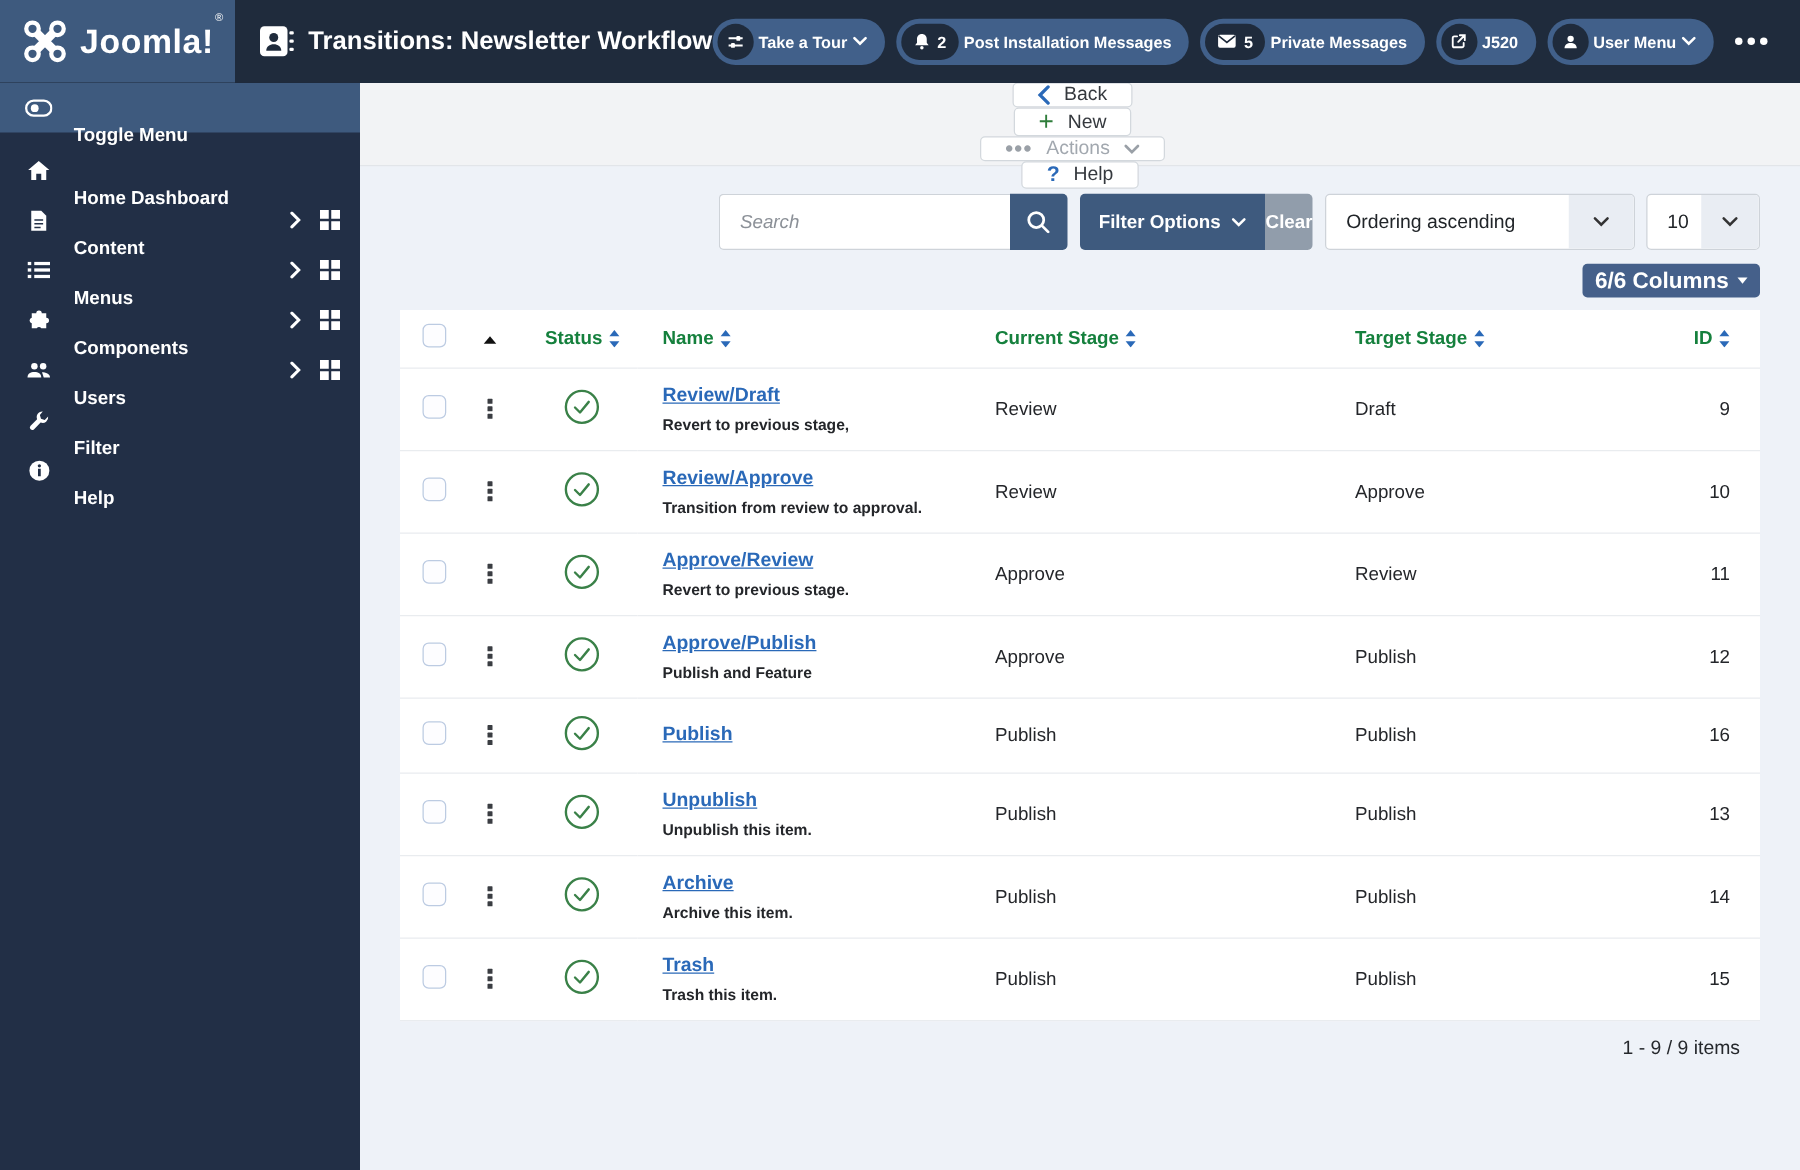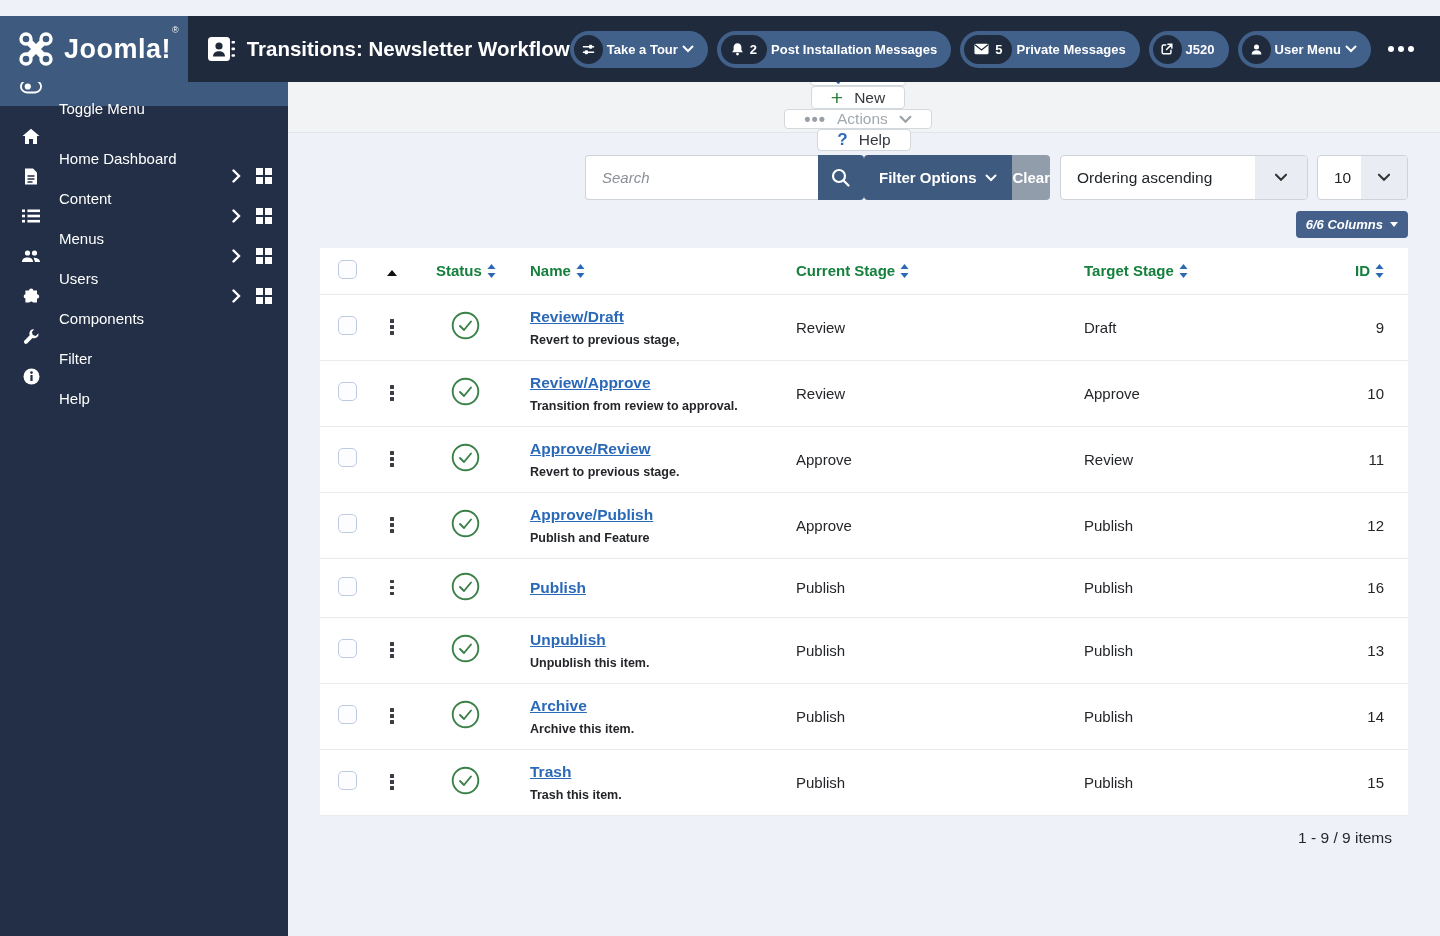--- a/index.html
+++ b/index.html
@@ -1,39 +1,39 @@
 <!DOCTYPE html>
 <html><head>
 <meta charset="utf-8">
 <style>
   * { margin:0; padding:0; box-sizing:border-box; }
   html,body { width:1440px; height:936px; overflow:hidden; background:#eef2f8;
     font-family:"Liberation Sans","DejaVu Sans",sans-serif; }
 
   
-  .header { position:fixed; top:16px; left:0; width:1440px; height:66px; display:flex; z-index:10; }
+  .header { position:fixed; top:0; left:0; width:1440px; height:66px; display:flex; z-index:10; }
   .logo-block { width:288px; height:66px; background:#3e5a7e; display:flex; align-items:center; padding-left:18px; gap:10px; }
   .logo-text { color:#fff; font-size:27px; font-weight:700; letter-spacing:.5px; }
   .logo-reg { color:#fff; font-size:9px; vertical-align:top; position:relative; top:-9px; left:1px; }
   .header-main { flex:1; height:66px; background:#1f2b3c; display:flex; align-items:center; padding:0 20px 0 18px; }
   .page-title-wrap { display:flex; align-items:center; gap:11px; }
   .page-title { color:#fff; font-size:20.5px; font-weight:700; white-space:nowrap; }
   .header-pills { margin-left:auto; display:flex; align-items:center; gap:9px; }
   .pill { height:37px; background:#41608a; border-radius:19px; display:flex; align-items:center;
           padding:0 14px 0 4px; gap:4px; color:#fff; font-size:13px; font-weight:700; cursor:pointer; white-space:nowrap; }
   .pill .icon-circle { width:29px; height:29px; border-radius:50%; background:#1f2b3c; display:flex; align-items:center; justify-content:center; flex:0 0 auto; }
   .pill .count-oval { height:29px; border-radius:15px; background:#1f2b3c; display:flex; align-items:center; justify-content:center; gap:6px; padding:0 10px; }
   .chev-down { width:12px; height:8px; display:inline-block; }
   .h-ellipsis { display:flex; gap:4px; margin:0 6px 0 8px; cursor:pointer; }
   .h-ellipsis i { width:6px; height:6px; border-radius:50%; background:#fff; }
 
   
   .sidebar { position:fixed; top:66px; left:0; width:288px; height:870px; background:#222f46; z-index:9; }
   .toggle-row { height:40px; background:#3e5a7e; display:flex; align-items:center; gap:17px; padding-left:20px; cursor:pointer; }
-  .side-label { color:#fff; font-size:15px; font-weight:400;margin-top:44px; }
+  .side-label { color:#fff; font-size:15px; font-weight:700;margin-top:44px; }
   .side-nav { padding-top:10px; }
   .side-item { height:40px; display:flex; align-items:center; gap:17px; padding:0 16px 0 20px; cursor:pointer; }
   .side-icon { width:22px; display:flex; justify-content:center; flex:0 0 auto; }
   .side-item .side-label { flex:1; }
   .side-extras { display:flex; align-items:center; gap:15px; }
   .grid-icon { display:grid; grid-template-columns:7px 7px; grid-gap:2.5px; }
   .grid-icon i { width:7px; height:7px; background:#fff; }
 
   
   .main { margin-left:288px; margin-top:66px; width:1152px; height:870px; }
@@ -47,37 +47,37 @@
   .tb-spacer { margin-left:auto; }
 
   .content { padding:0 32px; }
   .filter-row { margin-top:22px; display:flex; justify-content:flex-end; align-items:center; }
   .search-group { display:flex; }
   .search-input { width:233px; height:45px; border:1px solid #ced3d9; border-right:none; border-radius:4px 0 0 4px;
                   padding:0 16px; font-size:15px; color:#a21caf; background:#fff; outline:none; }
   .search-input::placeholder { font-style:italic; color:#8b9097; }
   .search-btn { width:46px; height:45px; background:#3e5a7e; border:none; border-radius:0 4px 4px 0;
                 display:flex; align-items:center; justify-content:center; cursor:pointer; }
-  .filter-group { display:flex; }
+  .filter-group { display:flex; margin-left:10px; }
   .filter-btn { height:45px; background:#3e5a7e; color:#fff; font-size:15px; font-weight:700; border:none;
                 border-radius:4px 0 0 4px; padding:0 15px; display:flex; align-items:center; gap:9px; cursor:pointer; }
   .clear-btn { height:45px; background:#919dab; color:#fff; font-size:15px; font-weight:700; border:none;
                border-radius:0 4px 4px 0; padding:0 0; cursor:pointer; }
   .select { height:45px; border:1px solid #ced3d9; border-radius:4px; display:flex; align-items:center;
             font-size:15.5px; color:#212529; cursor:pointer; overflow:hidden; background:#fff; }
   .select .sel-text { padding:0 16px; flex:1; }
   .select .sel-chev { width:52px; height:100%; background:#e9edf3; display:flex; align-items:center; justify-content:center; }
   .select.ordering { width:248px; margin-left:10px; }
   .select.pagesize { width:91px; margin-left:9px; }
   .select.pagesize .sel-text { text-align:center; padding:0 0 0 6px; }
   .select.pagesize .sel-chev { width:46px; }
 
   .columns-row { margin-top:11px; display:flex; justify-content:flex-end; }
-  .columns-badge { height:27px; background:#45608a; color:#fff; font-size:13px; font-weight:700; border-radius:4px;
-                   display:flex; align-items:center; gap:7px; padding:0 10px; cursor:pointer;font-style:italic; }
+  .columns-badge { height:27px; background:#45608a; color:#fff; font-size:18px; font-weight:700; border-radius:4px;
+                   display:flex; align-items:center; gap:7px; padding:0 10px; cursor:pointer; }
   .caret-down-sm { width:0; height:0; border-left:4px solid transparent; border-right:4px solid transparent; border-top:5px solid #fff; }
 
   
   .table-wrap { margin-top:10px; background:#fff; }
   table { width:1088px; border-collapse:collapse; table-layout:fixed; }
   col.c-check{width:44px;} col.c-handle{width:56px;} col.c-status{width:90px;}
   col.c-name{width:266px;} col.c-current{width:288px;} col.c-target{width:288px;} col.c-id{width:56px;}
   thead th { height:46px; text-align:left; font-size:15px; font-weight:700; color:#15803d; border-bottom:1px solid #e9ecef; }
   th.th-check, td.td-check { padding-left:18px; }
   th.th-status { padding-left:16px; }
@@ -254,47 +254,47 @@
         <span class="grid-icon">
             <i></i>
             <i></i>
             <i></i>
             <i></i>
           </span>
       </span>
     </div>
     <div class="side-item">
       <span class="side-icon">
+        <svg width="18" height="17" viewBox="0 0 18 17">
+            <path d="M7 2.6 a2.2 2.2 0 0 1 4.4 0 h3.6 v3.6 a2.2 2.2 0 0 1 0 4.4 v3.9 h-4 a2.2 2.2 0 0 0 -3.6 0 h-4 v-4 a2.2 2.2 0 0 1 0 -4.3 V2.6 Z" fill="#fff"></path>
+          </svg>
+      </span>
+      <span class="side-label">Components</span>
+      <span class="side-extras">
+        <svg width="9" height="14" viewBox="0 0 9 14">
+            <path d="M1.5 1.5 L7 7 L1.5 12.5" stroke="#fff" stroke-width="2.4" fill="none" stroke-linecap="round"></path>
+          </svg>
+        <span class="grid-icon">
+            <i></i>
+            <i></i>
+            <i></i>
+            <i></i>
+          </span>
+      </span>
+    </div>
+    <div class="side-item">
+      <span class="side-icon">
         <svg width="20" height="14" viewBox="0 0 20 14">
             <circle cx="6.5" cy="4" r="2.6" fill="#fff"></circle>
             <circle cx="13.5" cy="4" r="2.6" fill="#fff"></circle>
             <path d="M1 13c0-3 2.4-4.4 5.5-4.4S12 10 12 13z" fill="#fff"></path>
             <path d="M12.6 8.8c2.9 0 6.4 1.2 6.4 4.2 h-5" fill="#fff"></path>
           </svg>
       </span>
       <span class="side-label">Users</span>
-      <span class="side-extras">
-        <svg width="9" height="14" viewBox="0 0 9 14">
-            <path d="M1.5 1.5 L7 7 L1.5 12.5" stroke="#fff" stroke-width="2.4" fill="none" stroke-linecap="round"></path>
-          </svg>
-        <span class="grid-icon">
-            <i></i>
-            <i></i>
-            <i></i>
-            <i></i>
-          </span>
-      </span>
-    </div>
-    <div class="side-item">
-      <span class="side-icon">
-        <svg width="18" height="17" viewBox="0 0 18 17">
-            <path d="M7 2.6 a2.2 2.2 0 0 1 4.4 0 h3.6 v3.6 a2.2 2.2 0 0 1 0 4.4 v3.9 h-4 a2.2 2.2 0 0 0 -3.6 0 h-4 v-4 a2.2 2.2 0 0 1 0 -4.3 V2.6 Z" fill="#fff"></path>
-          </svg>
-      </span>
-      <span class="side-label">Components</span>
       <span class="side-extras">
         <svg width="9" height="14" viewBox="0 0 9 14">
             <path d="M1.5 1.5 L7 7 L1.5 12.5" stroke="#fff" stroke-width="2.4" fill="none" stroke-linecap="round"></path>
           </svg>
         <span class="grid-icon">
             <i></i>
             <i></i>
             <i></i>
             <i></i>
           </span>

